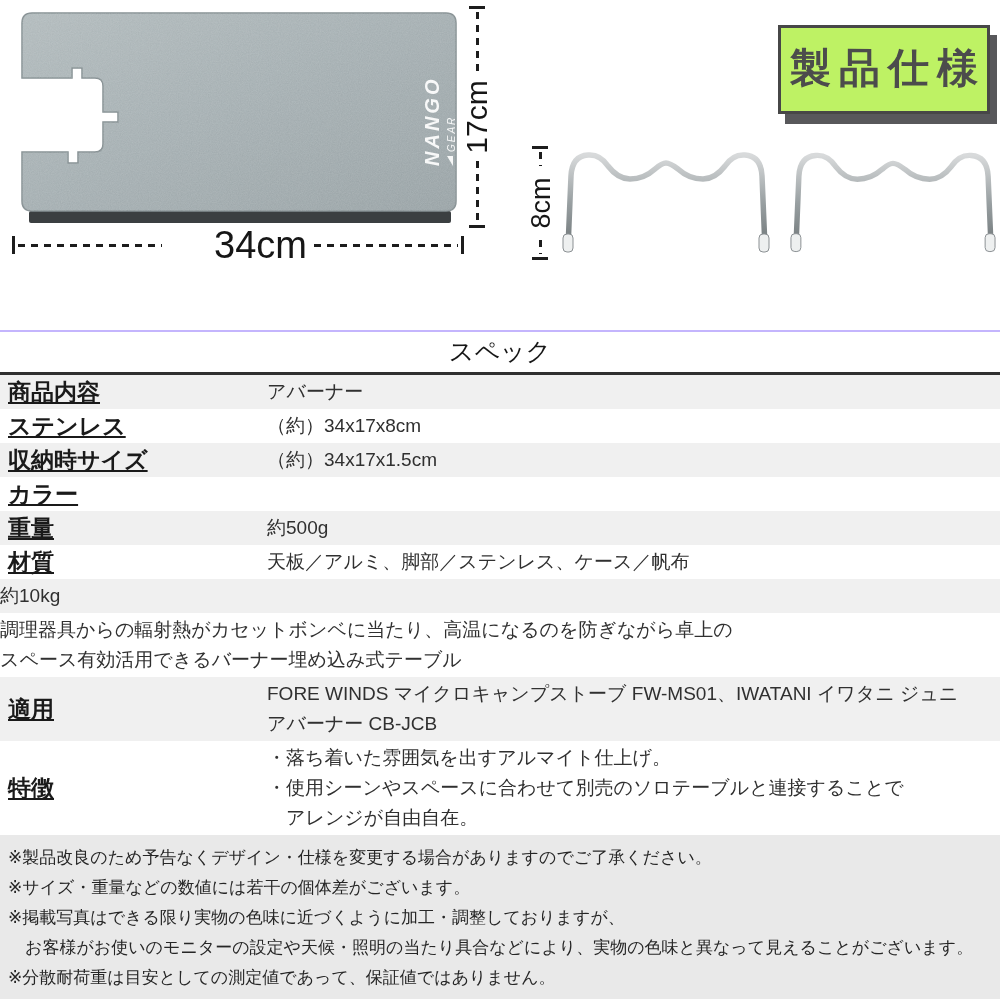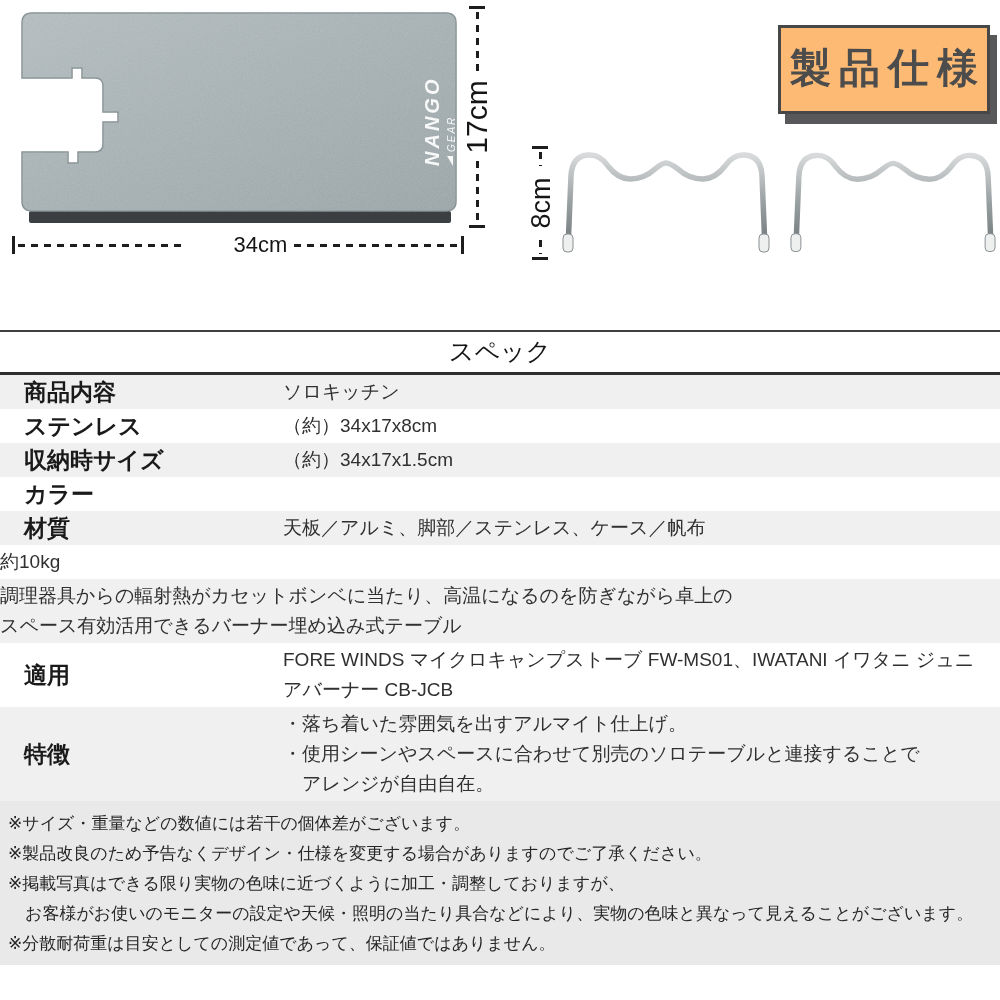--- a/index.html
+++ b/index.html
@@ -14,49 +14,49 @@
   .leg-svg.left{left:558px;}
   .leg-svg.right{left:786px;}
 
   .dim{position:absolute;display:flex;align-items:center;color:#161616;}
   .dim-v{flex-direction:column;width:32px;}
   .dim-h{flex-direction:row;height:34px;}
   .tick-h{width:3px;height:18px;background:#1d1d1d;flex:none;}
   .tick-v{width:16px;height:3px;background:#1d1d1d;flex:none;}
   .dash-h{flex:1;height:3px;background:repeating-linear-gradient(90deg,#1d1d1d 0 7px,transparent 7px 13px);margin:0 3px;}
   .dash-v{flex:1;width:3px;background:repeating-linear-gradient(180deg,#1d1d1d 0 7px,transparent 7px 13px);margin:3px 0;}
-  .dim-label-h{font-size:22px;line-height:30px;padding:0 4px;white-space:nowrap;margin-left:45px;}
+  .dim-label-h{font-size:38px;line-height:30px;padding:0 4px;white-space:nowrap;margin-left:45px;}
   .dim-label-box{display:flex;align-items:center;justify-content:center;width:32px;}
   .dim-label-v{transform:rotate(-90deg);font-size:30px;line-height:30px;white-space:nowrap;}
   #dim-height{left:461px;top:6px;height:222px;}
   #dim-height .dim-label-box{height:82px;}
   #dim-width{left:12px;top:228px;width:452px;}
   #dim-legs{left:524px;top:146px;height:114px;}
   #dim-legs .dim-label-box{height:68px;}
   #dim-legs .dim-label-v{font-size:27px;}
 
   .badge{
     position:absolute;left:778px;top:25px;width:206px;
-    background:#fdba74;border:3px solid #474747;
+    background:#bef264;border:3px solid #474747;
     box-shadow:7px 10px 0 0 #58585b;
     text-align:center;padding:13px 0 15px;
     font-size:41px;font-weight:bold;letter-spacing:8px;text-indent:8px;color:#4c4c4c;
     white-space:nowrap;
   }
 
   
   .spec-title{
-    border-top:2px solid #404040;border-bottom:3px solid #303030;
+    border-top:2px solid #c4b5fd;border-bottom:3px solid #303030;
     text-align:center;font-size:25px;line-height:29px;padding:5px 0 6px;color:#161616;
   }
   .spec-rows .row{display:flex;align-items:center;padding:2px 0;}
   .spec-rows .row:nth-child(odd){background:#f0f0f0;}
   .row .label{
-    flex:none;width:259px;padding-left:24px;
-    font-size:23px;font-weight:bold;line-height:30px;color:#1a1a1a;
+    flex:none;width:259px;padding-left:8px;
+    font-size:23px;font-weight:bold;line-height:30px;color:#1a1a1a;text-decoration:underline;
   }
   .row .value{
     flex:1;font-size:19px;line-height:30px;color:#303030;
     padding-right:12px;white-space:pre-line;
   }
 
   
   .notes{background:#e9e9e9;padding:8px 10px 6px 8px;}
   .notes .note{font-size:17px;line-height:30px;color:#262626;}
 </style>
@@ -154,32 +154,36 @@
     </svg>
 
     <div class="badge">製品仕様</div>
   </div>
 
   <div class="spec">
     <div class="spec-title">スペック</div>
     <div class="spec-rows">
       <div class="row">
         <span class="label">商品内容</span>
-        <span class="value">ソロキッチン</span>
+        <span class="value">アバーナー</span>
       </div>
       <div class="row">
         <span class="label">ステンレス</span>
         <span class="value">（約）34x17x8cm</span>
       </div>
       <div class="row">
         <span class="label">収納時サイズ</span>
         <span class="value">（約）34x17x1.5cm</span>
       </div>
       <div class="row">
         <span class="label">カラー</span>
+      </div>
+      <div class="row">
+        <span class="label">重量</span>
+        <span class="value">約500g</span>
       </div>
       <div class="row">
         <span class="label">材質</span>
         <span class="value">天板／アルミ、脚部／ステンレス、ケース／帆布</span>
       </div>
       <div class="row">
         <span class="value">約10kg</span>
       </div>
       <div class="row">
         <span class="value">調理器具からの輻射熱がカセットボンベに当たり、高温になるのを防ぎながら卓上の
@@ -193,20 +197,20 @@
       <div class="row">
         <span class="label">特徴</span>
         <span class="value">・落ち着いた雰囲気を出すアルマイト仕上げ。
 ・使用シーンやスペースに合わせて別売のソロテーブルと連接することで
 　アレンジが自由自在。</span>
       </div>
     </div>
   </div>
 
   <div class="notes">
+    <div class="note">※製品改良のため予告なくデザイン・仕様を変更する場合がありますのでご了承ください。</div>
     <div class="note">※サイズ・重量などの数値には若干の個体差がございます。</div>
-    <div class="note">※製品改良のため予告なくデザイン・仕様を変更する場合がありますのでご了承ください。</div>
     <div class="note">※掲載写真はできる限り実物の色味に近づくように加工・調整しておりますが、</div>
     <div class="note">　お客様がお使いのモニターの設定や天候・照明の当たり具合などにより、実物の色味と異なって見えることがございます。</div>
     <div class="note">※分散耐荷重は目安としての測定値であって、保証値ではありません。</div>
   </div>
 
 </div>
 
 </body></html>

